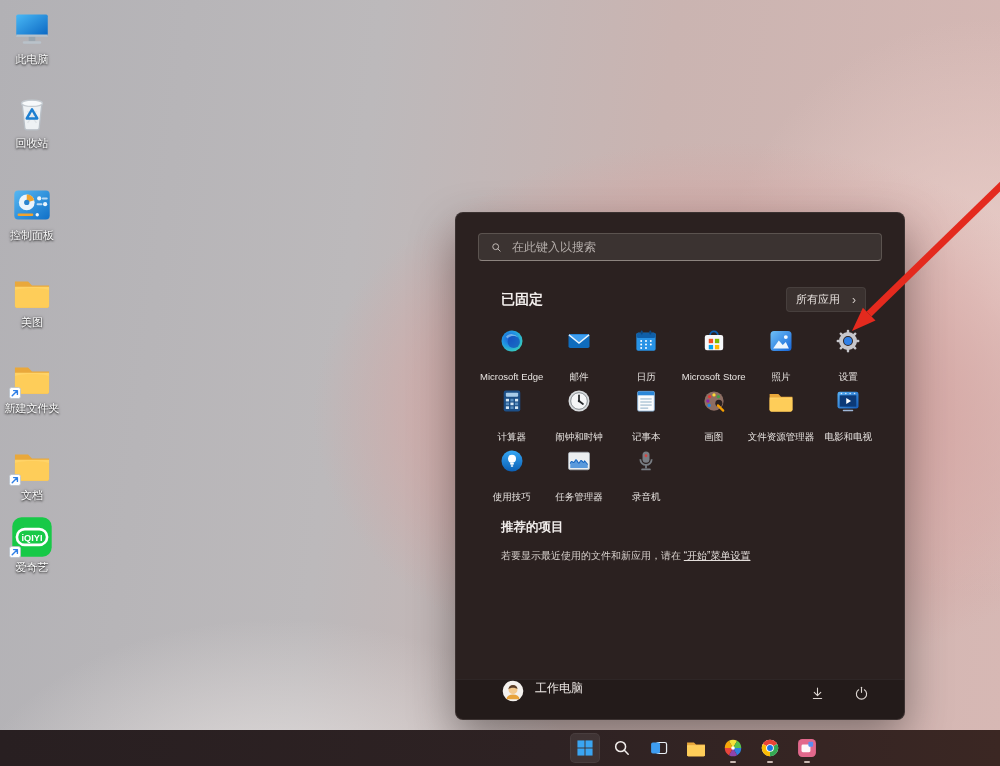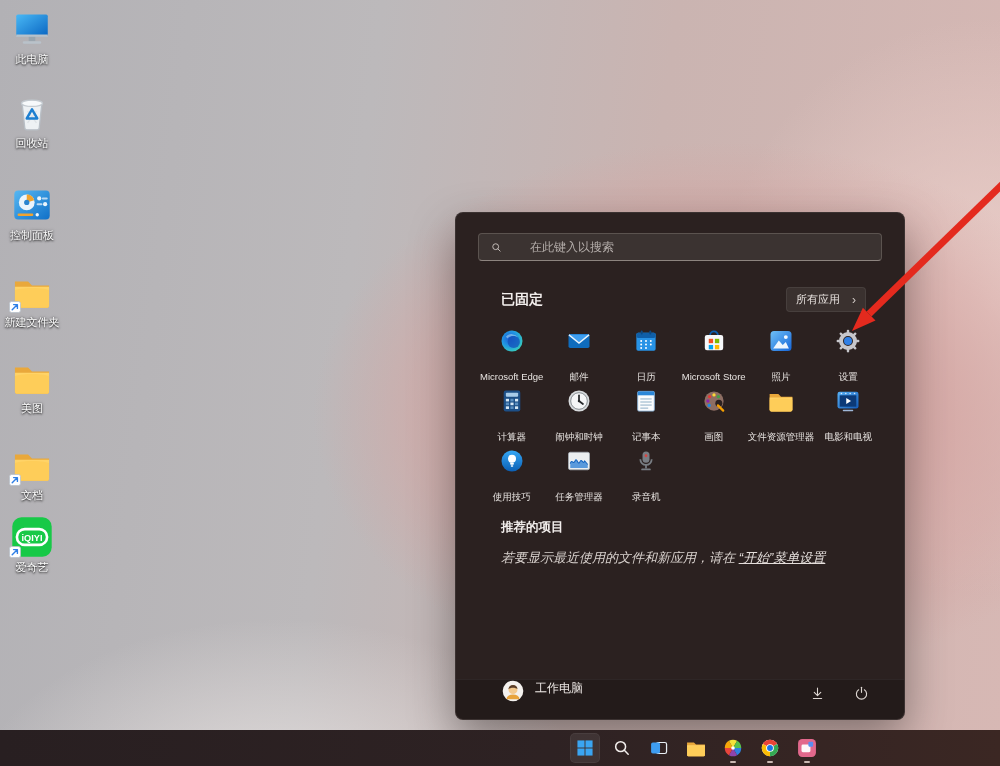--- a/index.html
+++ b/index.html
@@ -36,42 +36,42 @@
   }
   
   .start-menu{
     position:absolute;left:455px;top:212px;width:450px;height:508px;z-index:10;
     background:#2b2120;border:1px solid rgba(255,255,255,.08);border-radius:8px;
     box-shadow:0 18px 45px rgba(0,0,0,.38);box-sizing:border-box;
   }
   .search-row{padding:20px 22px 0;}
   .search-box{
     height:28px;background:#3b3331;border:1px solid #5b534f;border-bottom:1px solid #8d847f;
-    border-radius:4px;display:flex;align-items:center;gap:27px;padding:0 11px;box-sizing:border-box;
+    border-radius:4px;display:flex;align-items:center;gap:9px;padding:0 11px;box-sizing:border-box;
   }
   .s-ic{width:13px;height:13px;color:#cfc8c4;flex:0 0 auto;}
   .search-box input{
     flex:1;background:transparent;border:none;outline:none;font-size:12px;color:#e6e0dd;
     font-family:inherit;padding:0;
   }
   .search-box input::placeholder{color:#b5aeab;opacity:1;}
   .pinned-row{display:flex;justify-content:space-between;align-items:center;margin:26px 38px 0 45px;}
   .sec-title{font-size:14px;font-weight:bold;color:#f2eeec;}
   .all-apps{
     background:#3a312f;border:1px solid rgba(255,255,255,.07);border-radius:4px;
     font-size:11px;color:#e8e2df;padding:4px 9px;display:flex;align-items:center;gap:12px;cursor:pointer;
   }
   .all-apps .chev{font-size:12px;line-height:1;color:#cfc8c4;}
   #app-grid{margin-top:8px;padding:0 22px;display:grid;grid-template-columns:repeat(6,1fr);}
   .app{height:60px;display:flex;flex-direction:column;align-items:center;cursor:pointer;border-radius:4px;}
   .svg28{width:28px;height:28px;display:block;margin-top:7px;flex:0 0 auto;}
   .alabel{margin-top:16px;font-size:9.5px;color:#e8e4e1;white-space:nowrap;}
   .recommended{padding:0 45px;}
   .rec-title{margin-top:19px;font-size:12.5px;font-weight:bold;color:#f2eeec;}
-  .rec-text{margin-top:13px;font-size:13px;color:#d8d1cd;font-style:italic;}
+  .rec-text{margin-top:13px;font-size:10px;color:#d8d1cd;}
   .rec-link{text-decoration:underline;color:#e4dedb;cursor:pointer;}
   .menu-footer{
     position:absolute;left:0;right:0;bottom:0;height:40px;
     background:rgba(0,0,0,.18);border-top:1px solid rgba(255,255,255,.05);
     border-radius:0 0 8px 8px;display:flex;align-items:flex-start;
     padding:0 30px 0 46px;box-sizing:border-box;
   }
   .avatar{width:22px;height:22px;border-radius:50%;overflow:hidden;flex:0 0 auto;cursor:pointer;}
   .avatar svg{width:22px;height:22px;display:block;}
   .user-name{margin-left:11px;font-size:12px;color:#ece7e4;cursor:pointer;}
@@ -398,33 +398,33 @@
           <use href="#sym-control-panel"></use>
         </svg>
       </span>
       <div class="dlabel">控制面板</div>
     </div>
     <div class="desk-icon">
       <span class="dicon">
         <svg class="svg40" viewBox="0 0 32 32">
           <use href="#sym-folder"></use>
         </svg>
-        <svg class="sc-badge" viewBox="0 0 12 12">
-          <use href="#sym-shortcut"></use>
-        </svg>
-      </span>
-      <div class="dlabel">新建文件夹</div>
+      </span>
+      <div class="dlabel">美图</div>
     </div>
     <div class="desk-icon">
       <span class="dicon">
         <svg class="svg40" viewBox="0 0 32 32">
           <use href="#sym-folder"></use>
         </svg>
-      </span>
-      <div class="dlabel">美图</div>
+        <svg class="sc-badge" viewBox="0 0 12 12">
+          <use href="#sym-shortcut"></use>
+        </svg>
+      </span>
+      <div class="dlabel">新建文件夹</div>
     </div>
     <div class="desk-icon">
       <span class="dicon">
         <svg class="svg40" viewBox="0 0 32 32">
           <use href="#sym-folder"></use>
         </svg>
         <svg class="sc-badge" viewBox="0 0 12 12">
           <use href="#sym-shortcut"></use>
         </svg>
       </span>

